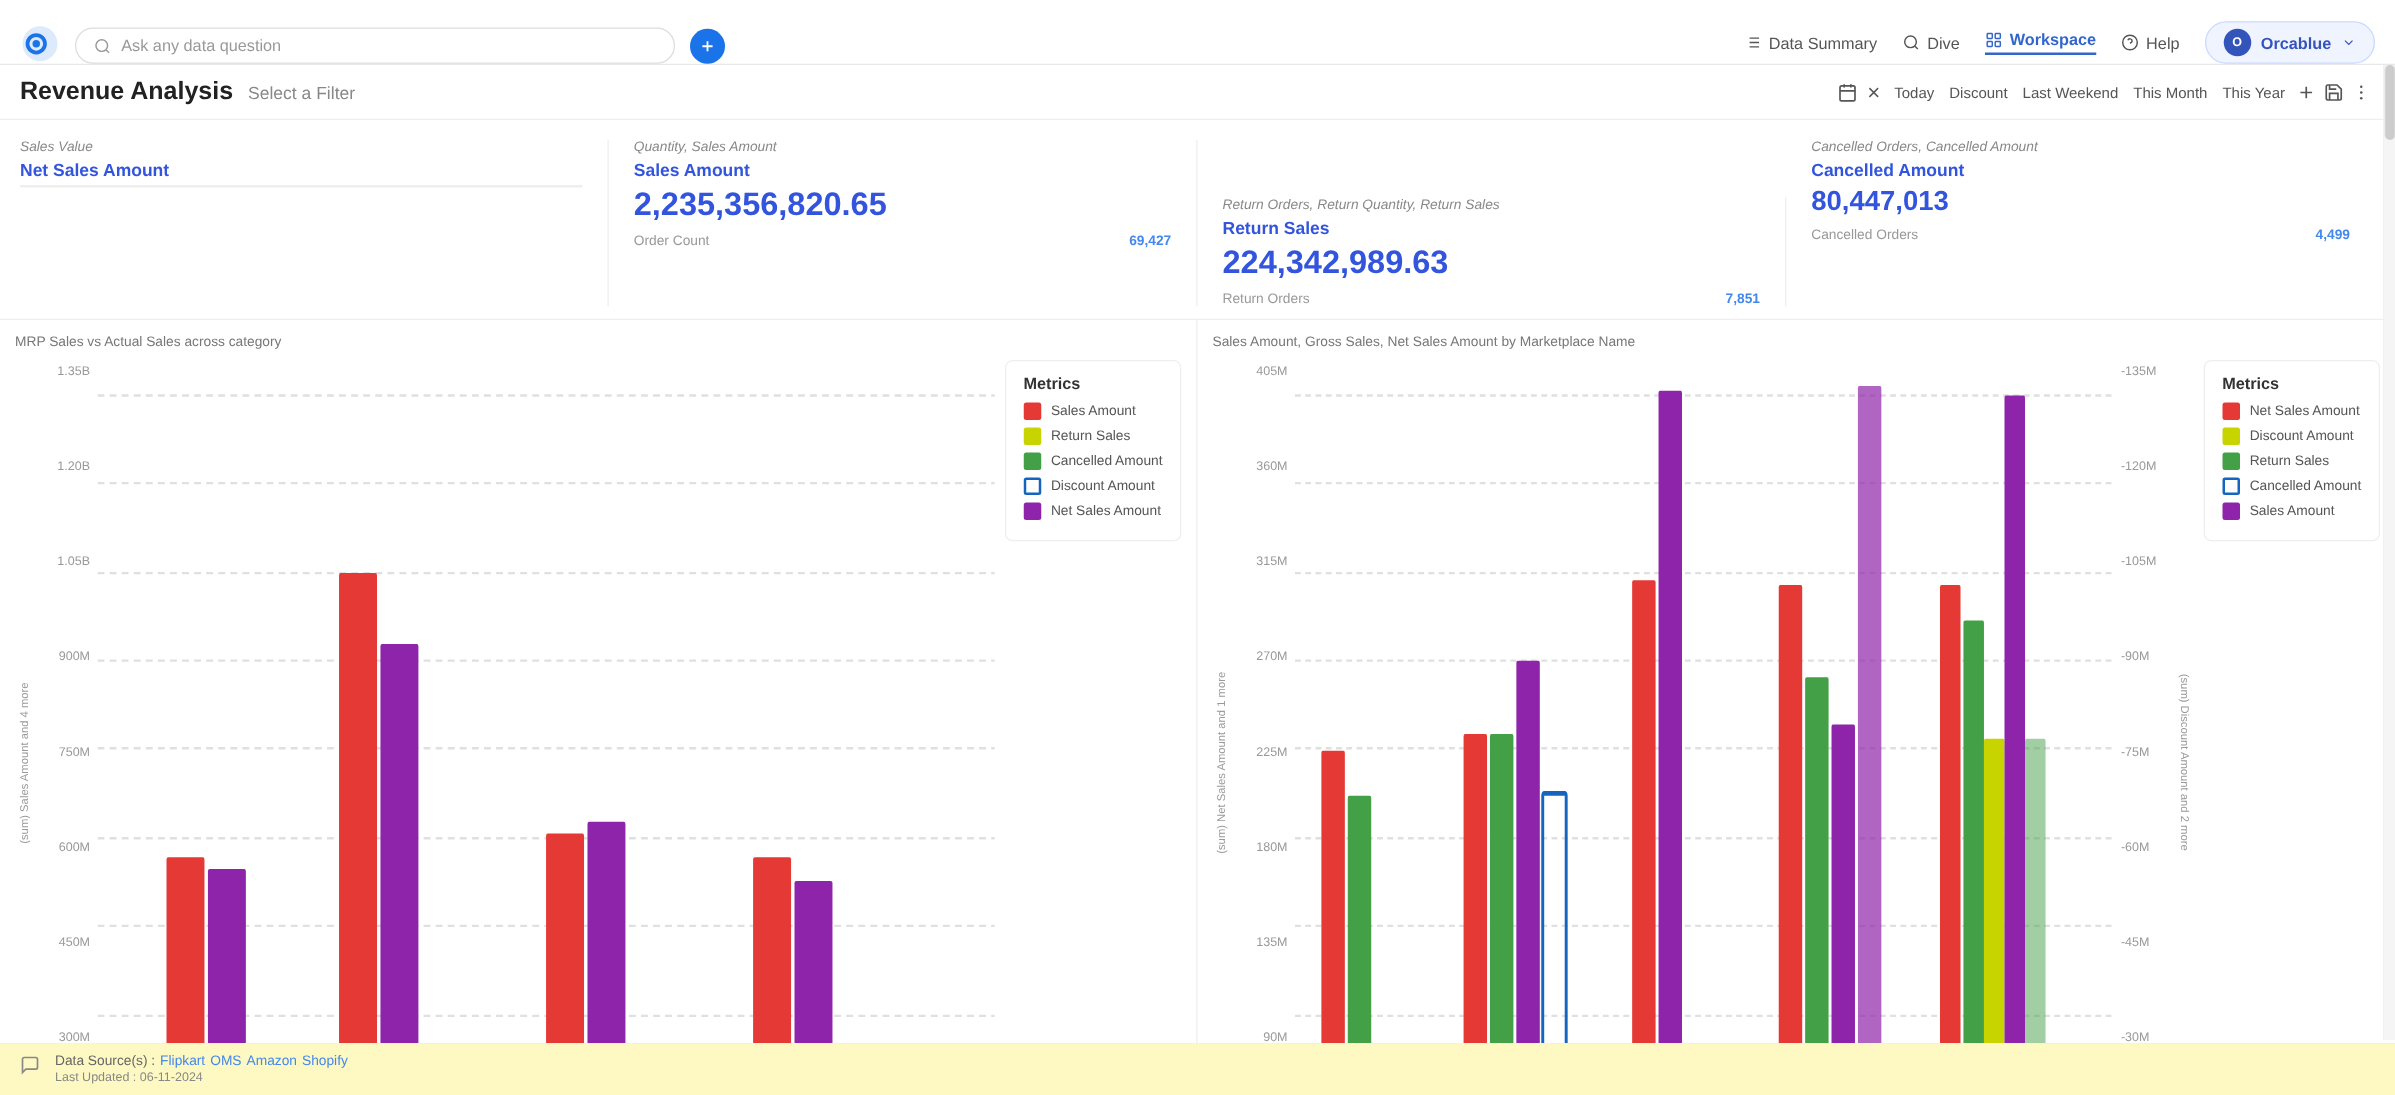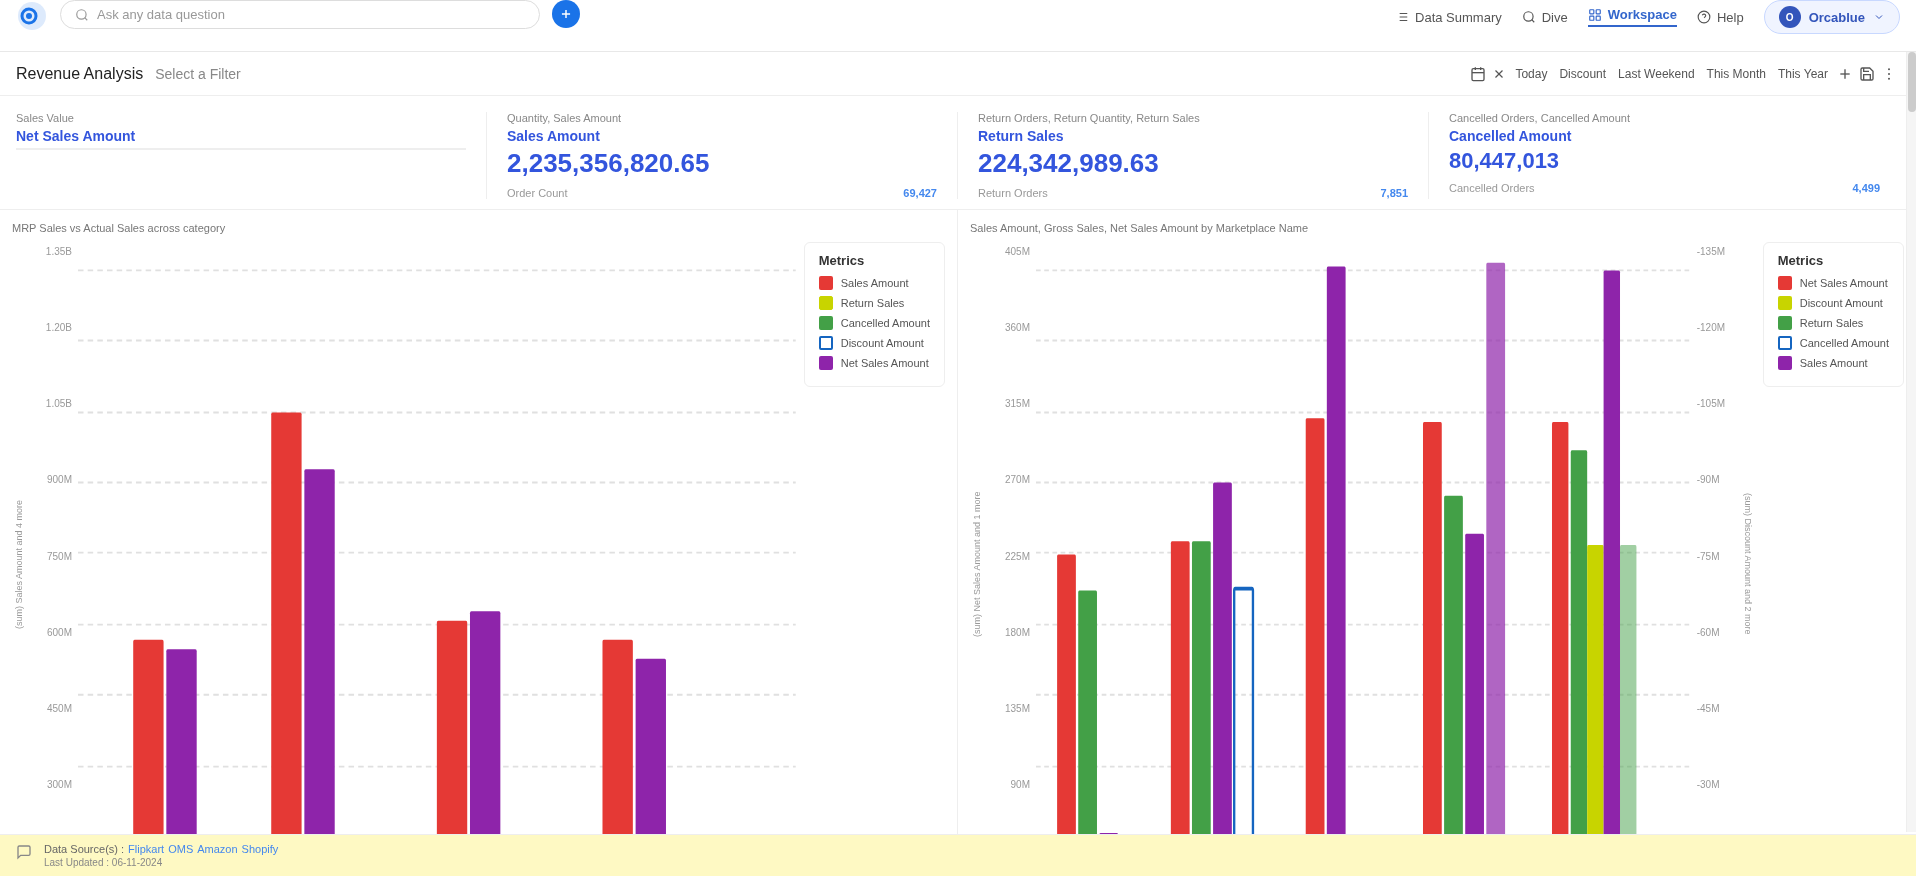--- a/index.html
+++ b/index.html
@@ -1,20 +1,20 @@
 <!DOCTYPE html>
 <html><head>
   <meta charset="utf-8">
   <style>
     * { box-sizing: border-box; margin: 0; padding: 0; }
     body { font-family: 'Segoe UI', Arial, sans-serif; background: #fff; color: #333; font-size: 13px; overflow-x: hidden; }
 
     
     .top-nav {
-      display: flex; align-items: flex-start; height: 52px;
+      display: flex; align-items: flex-end; height: 52px;
       border-bottom: 1px solid #e8e8e8; padding: 0 16px; gap: 12px;
     }
     .search-bar {
       flex: 1; max-width: 480px; display: flex; align-items: center;
       border: 1px solid #ddd; border-radius: 24px; padding: 6px 14px; gap: 8px;
       color: #999;
     }
     .nav-right { margin-left: auto; display: flex; align-items: center; gap: 20px; }
     .nav-item { display: flex; align-items: center; gap: 6px; cursor: pointer; color: #555; font-size: 13px; }
     .nav-item.active { color: #3366cc; font-weight: 600; border-bottom: 2px solid #3366cc; padding-bottom: 3px; }
@@ -23,35 +23,35 @@
       background: #f0f4ff; border: 1px solid #c8d8ff; border-radius: 20px;
       padding: 5px 14px; cursor: pointer; color: #3355bb; font-weight: 600;
     }
     .user-dot { width: 22px; height: 22px; border-radius: 50%; background: #3355bb; display: flex; align-items: center; justify-content: center; color: #fff; font-size: 10px; font-weight: 700; }
 
     
     .filter-bar {
       display: flex; align-items: center; height: 44px; border-bottom: 1px solid #eee;
       padding: 0 16px; gap: 12px;
     }
-    .page-title { font-size: 16px; font-weight: 400; color: #222; }
+    .page-title { font-size: 20px; font-weight: 700; color: #222; }
     .filter-select { color: #888; border: none; cursor: pointer; font-size: 14px; }
     .filter-right { margin-left: auto; display: flex; align-items: center; }
     .date-btn { font-size: 12px; color: #555; cursor: pointer; padding: 3px 6px; border-radius: 4px; }
     .icon-btn { cursor: pointer; color: #555; padding: 3px; border-radius: 4px; font-size: 14px; }
 
     
     .metrics-row {
       display: grid; grid-template-columns: 1fr 1fr 1fr 1fr;
       border-bottom: 1px solid #eee; padding: 16px 16px 10px 16px; gap: 0;
     }
     .metric-card { padding: 0 20px 0 0; border-right: 1px solid #eee; }
     .metric-card:last-child { border-right: none; padding-left: 20px; }
     .metric-card:first-child { padding-left: 0; }
-    .metric-label { font-size: 11px; color: #888; margin-bottom: 4px; }
+    .metric-label { font-size: 11px; color: #888; margin-bottom: 4px; font-style: italic; }
     .metric-title { font-size: 14px; color: #3355dd; font-weight: 600; margin-bottom: 4px; }
     .metric-value { font-size: 26px; font-weight: 700; color: #3355dd; margin-bottom: 8px; }
     .metric-sub { display: flex; justify-content: space-between; font-size: 11px; color: #999; margin-top: 2px; }
     .metric-sub-count { color: #4488ee; font-weight: 600; }
 
     
     .charts-area { display: grid; grid-template-columns: 1fr 1fr; height: calc(100vh - 200px); overflow: hidden; }
     .chart-panel { position: relative; padding: 12px 12px 0 12px; border-right: 1px solid #eee; overflow: hidden; }
     .chart-panel:last-child { border-right: none; }
     .chart-title { font-size: 11px; color: #777; margin-bottom: 8px; }
@@ -205,21 +205,21 @@
   <div class="metric-card" style="padding-left:20px;">
     <div class="metric-label">Quantity, Sales Amount</div>
     <div class="metric-title">Sales Amount</div>
     <div class="metric-value">2,235,356,820.65</div>
     <div class="metric-sub">
       <span>Order Count</span>
       <span class="metric-sub-count">69,427</span>
     </div>
   </div>
 
-  <div class="metric-card" style="padding-left:20px;">
+  <div class="metric-card" style="padding-left:20px;margin-top:46px;">
     <div class="metric-label">Return Orders, Return Quantity, Return Sales</div>
     <div class="metric-title">Return Sales</div>
     <div class="metric-value">224,342,989.63</div>
     <div class="metric-sub">
       <span>Return Orders</span>
       <span class="metric-sub-count">7,851</span>
     </div>
   </div>
 
   <div class="metric-card" style="padding-left:20px; border-right:none;">

